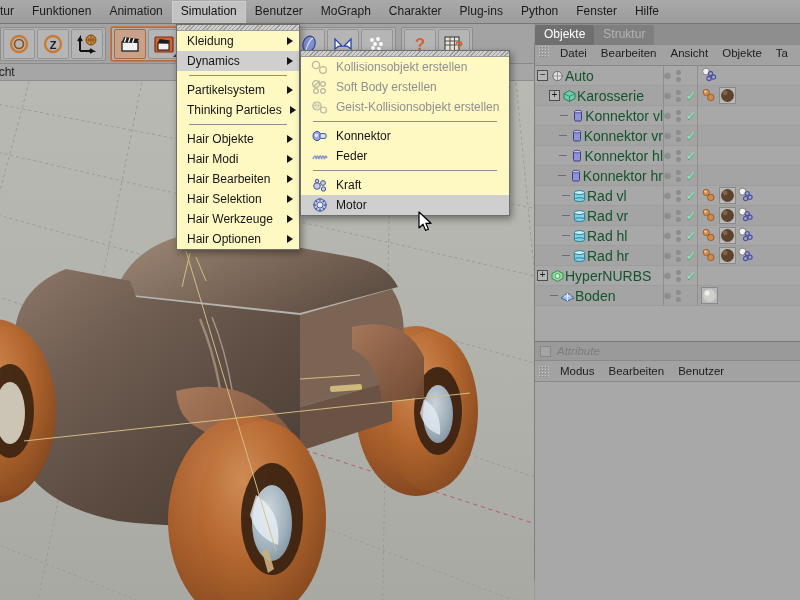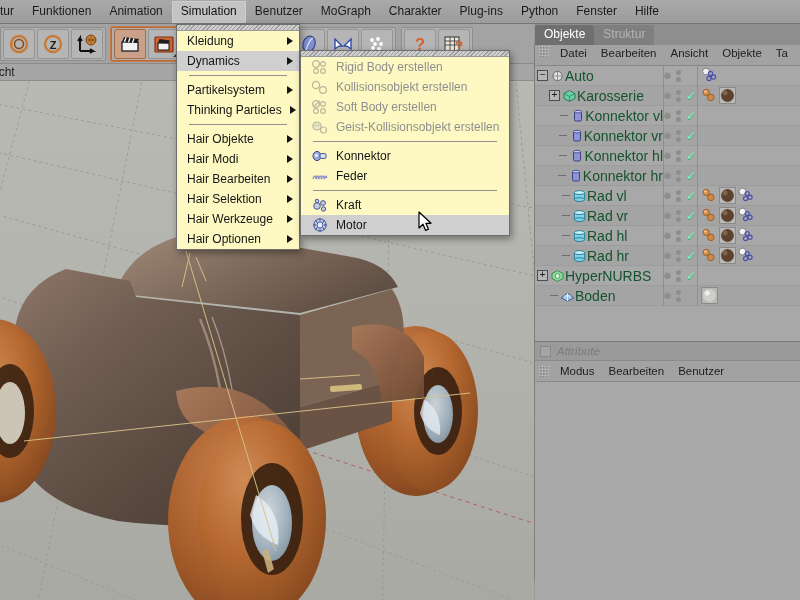--- a/index.html
+++ b/index.html
@@ -839,29 +839,20 @@
           <span class="arrow"></span>
         </div>
       </div>
   </div>
 
   <div class="menu" style="left:300px; top:50px; width:210px;">
     <div class="hatch"></div>
     <div id="menu-sub">
         <div class="menu-item disabled">
           <span class="micon"><svg width="18" height="16" viewBox="0 0 18 16">
-              <circle cx="5" cy="5" r="3.4" fill="none" stroke="#6b6b6b" stroke-width="1.3"></circle>
-              <circle cx="12" cy="5" r="2.4" fill="none" stroke="#6b6b6b" stroke-width="1.2"></circle>
-              <circle cx="5" cy="12" r="2.4" fill="none" stroke="#6b6b6b" stroke-width="1.2"></circle>
-              <circle cx="12" cy="12" r="2.4" fill="none" stroke="#6b6b6b" stroke-width="1.2"></circle>
-            </svg></span>
-          <span class="mtxt">Rigid Body erstellen</span>
-        </div>
-        <div class="menu-item disabled">
-          <span class="micon"><svg width="18" height="16" viewBox="0 0 18 16">
               <circle cx="5" cy="6" r="3.6" fill="none" stroke="#6b6b6b" stroke-width="1.3"></circle>
               <circle cx="12" cy="11" r="3.4" fill="none" stroke="#6b6b6b" stroke-width="1.3"></circle>
             </svg></span>
           <span class="mtxt">Kollisionsobjekt erstellen</span>
         </div>
         <div class="menu-item disabled">
           <span class="micon"><svg width="18" height="16" viewBox="0 0 18 16">
               <circle cx="5" cy="5" r="3.4" fill="none" stroke="#6b6b6b" stroke-width="1.3"></circle>
               <path d="M2 8 L9 2" stroke="#6b6b6b" stroke-width="1.2"></path>
               <circle cx="12" cy="5" r="2.4" fill="none" stroke="#6b6b6b" stroke-width="1.2"></circle>

